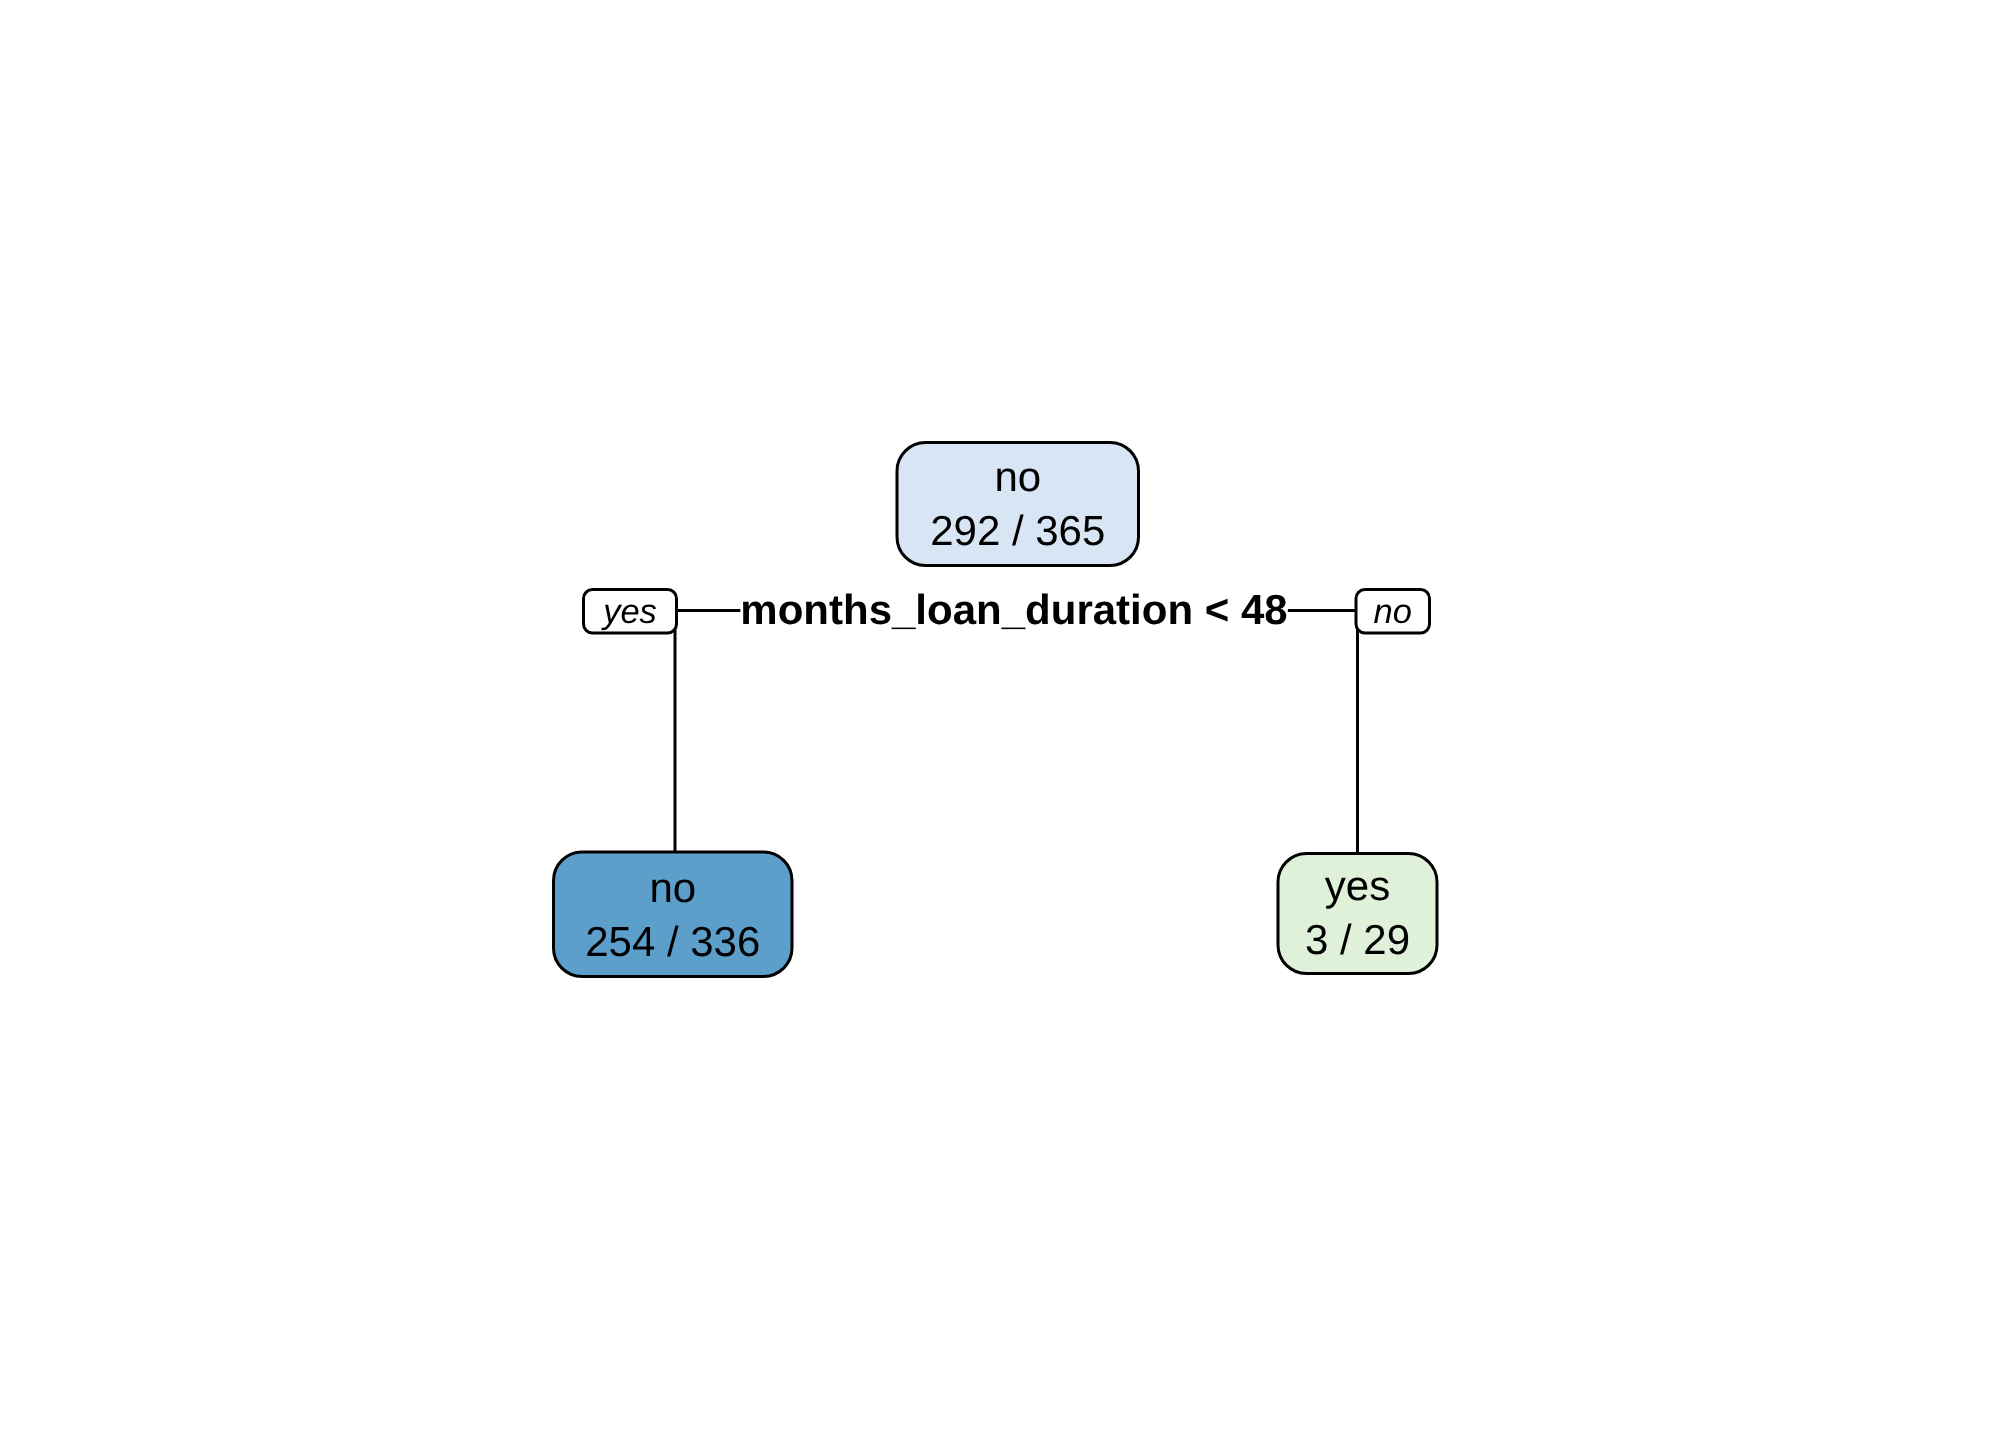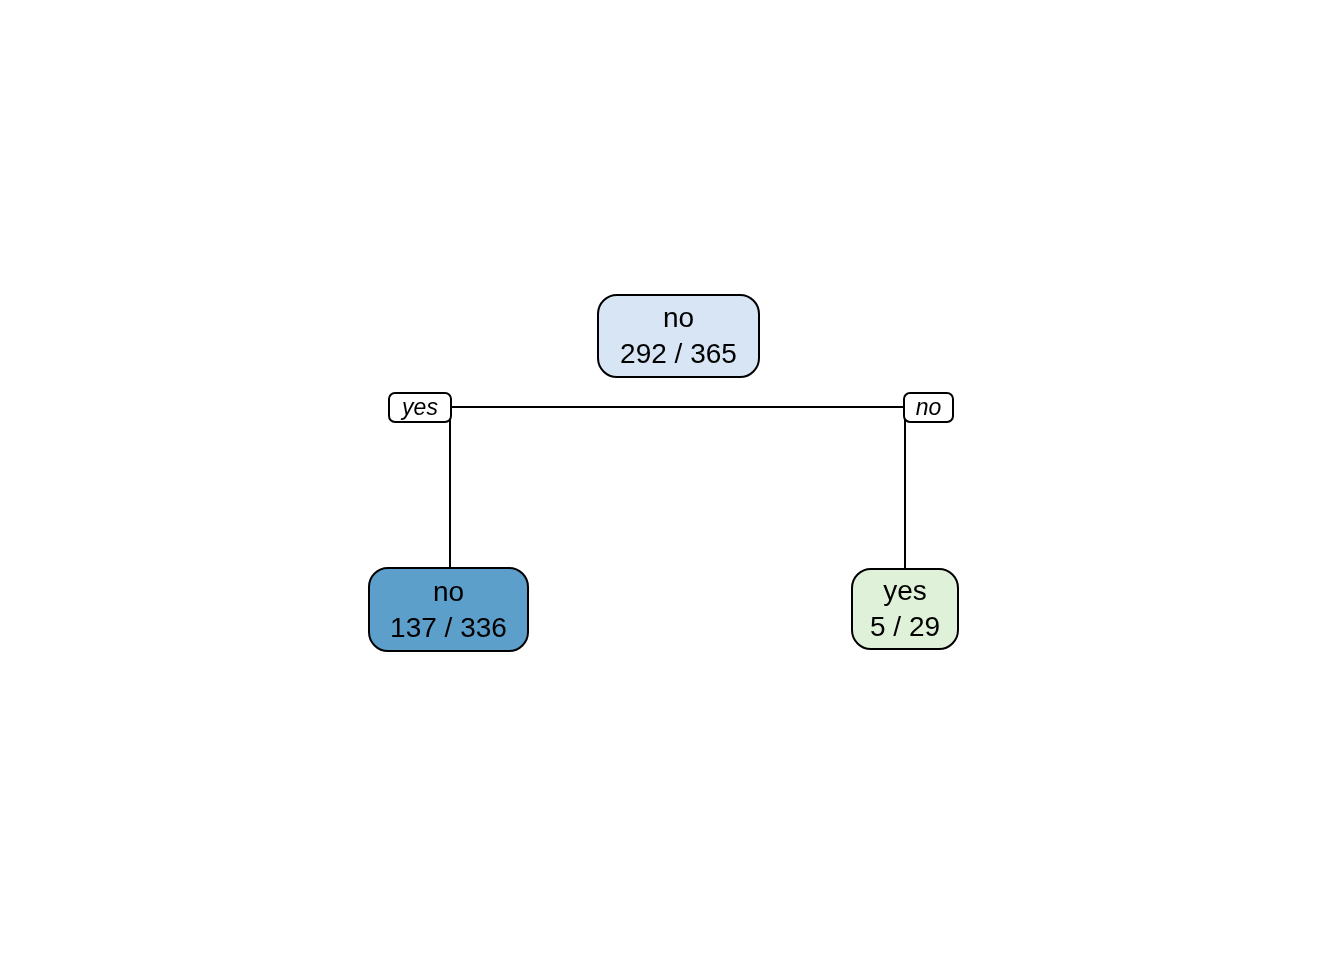--- a/index.html
+++ b/index.html
@@ -56,36 +56,37 @@
 </style>
 </head>
 <body>
 
 <div class="canvas">
 
   <div class="line" style="left:450px; top:406px; width:456px; height:2px;"></div>
   <div class="line" style="left:449px; top:407px; width:2px; height:161px;"></div>
   <div class="line" style="left:904px; top:407px; width:2px; height:162px;"></div>
 
+  <div class="split-label" style="left:676px; top:392px;">months_loan_duration &lt; 48</div>
 
   <div class="badge" style="left:388px; top:392px; width:64px; height:31px;">
     <span>yes</span>
   </div>
   <div class="badge" style="left:903px; top:392px; width:51px; height:31px;">
     <span>no</span>
   </div>
 
   <div class="node" style="left: 597px; top: 294px; width: 163px; height: 84px; background-color: rgb(215, 229, 244);">
     <span>no</span>
     <span>292 / 365</span>
   </div>
 
   <div class="node" style="left: 368px; top: 567px; width: 161px; height: 85px; background-color: rgb(92, 159, 203);">
     <span>no</span>
-    <span>137 / 336</span>
+    <span>254 / 336</span>
   </div>
 
   <div class="node" style="left: 851px; top: 568px; width: 108px; height: 82px; background-color: rgb(224, 241, 218);">
     <span>yes</span>
-    <span>5 / 29</span>
+    <span>3 / 29</span>
   </div>
 
 </div>
 
 </body></html>

